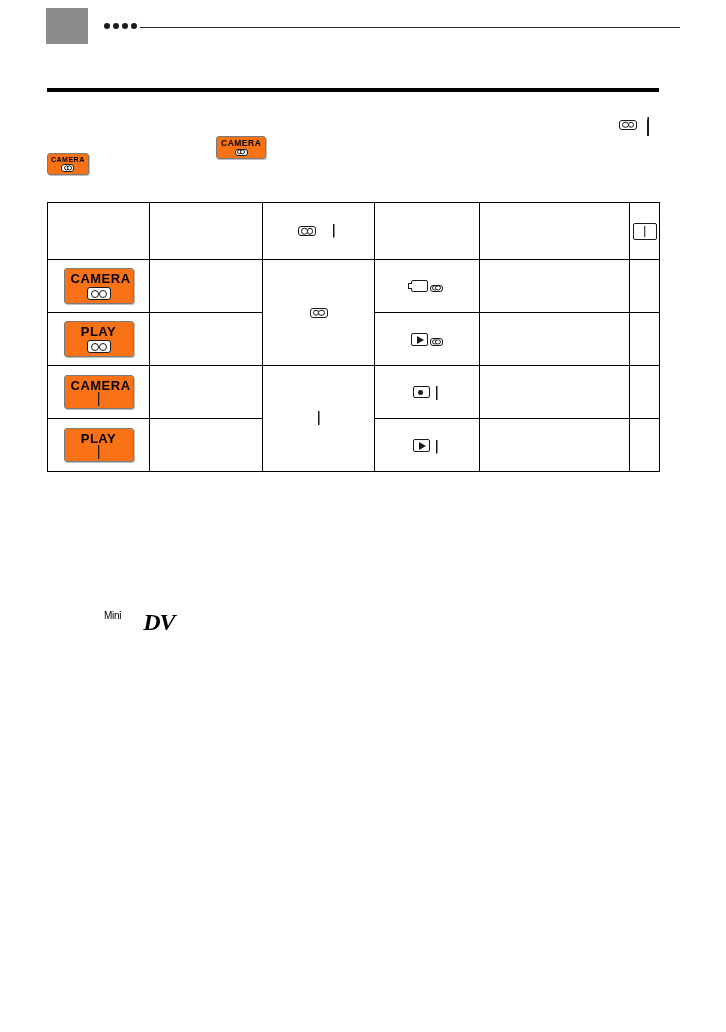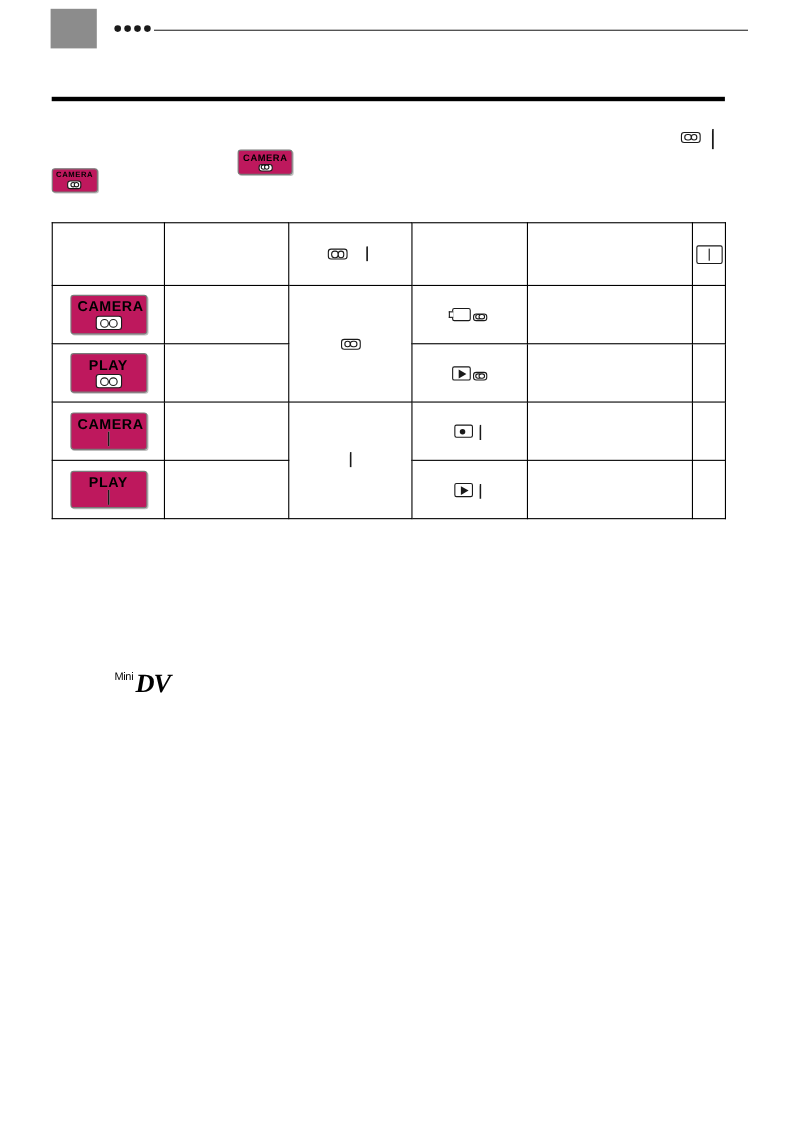--- a/index.html
+++ b/index.html
@@ -223,21 +223,21 @@
   }
   .combo {
     display: inline-flex;
     align-items: flex-end;
     gap: 2px;
   }
 
   
   .key-badge {
     display: inline-block;
-    background: #be185d;
+    background: #f97316;
     border: 1px solid #7a7a7a;
     border-radius: 3px;
     box-shadow: 1px 1px 0 rgba(0,0,0,0.25);
     padding: 3px 6px 3px 6px;
     text-align: center;
     line-height: 1;
   }
   .key-badge .kb-text {
     display: block;
     font-family: "Liberation Sans", sans-serif;
@@ -312,20 +312,21 @@
     margin-bottom: 3px;
   }
   .minidv .dv {
     font-family: "Liberation Serif", serif;
     font-weight: bold;
     font-style: italic;
     font-size: 24px;
     line-height: 1;
     color: #000;
     letter-spacing: -1px;
+    margin-left: 20px;
   }
 </style>
 </head>
 <body>
 
 <div class="header-block"></div>
 <div class="header-dots">
   <span></span>
   <span></span>
   <span></span>

